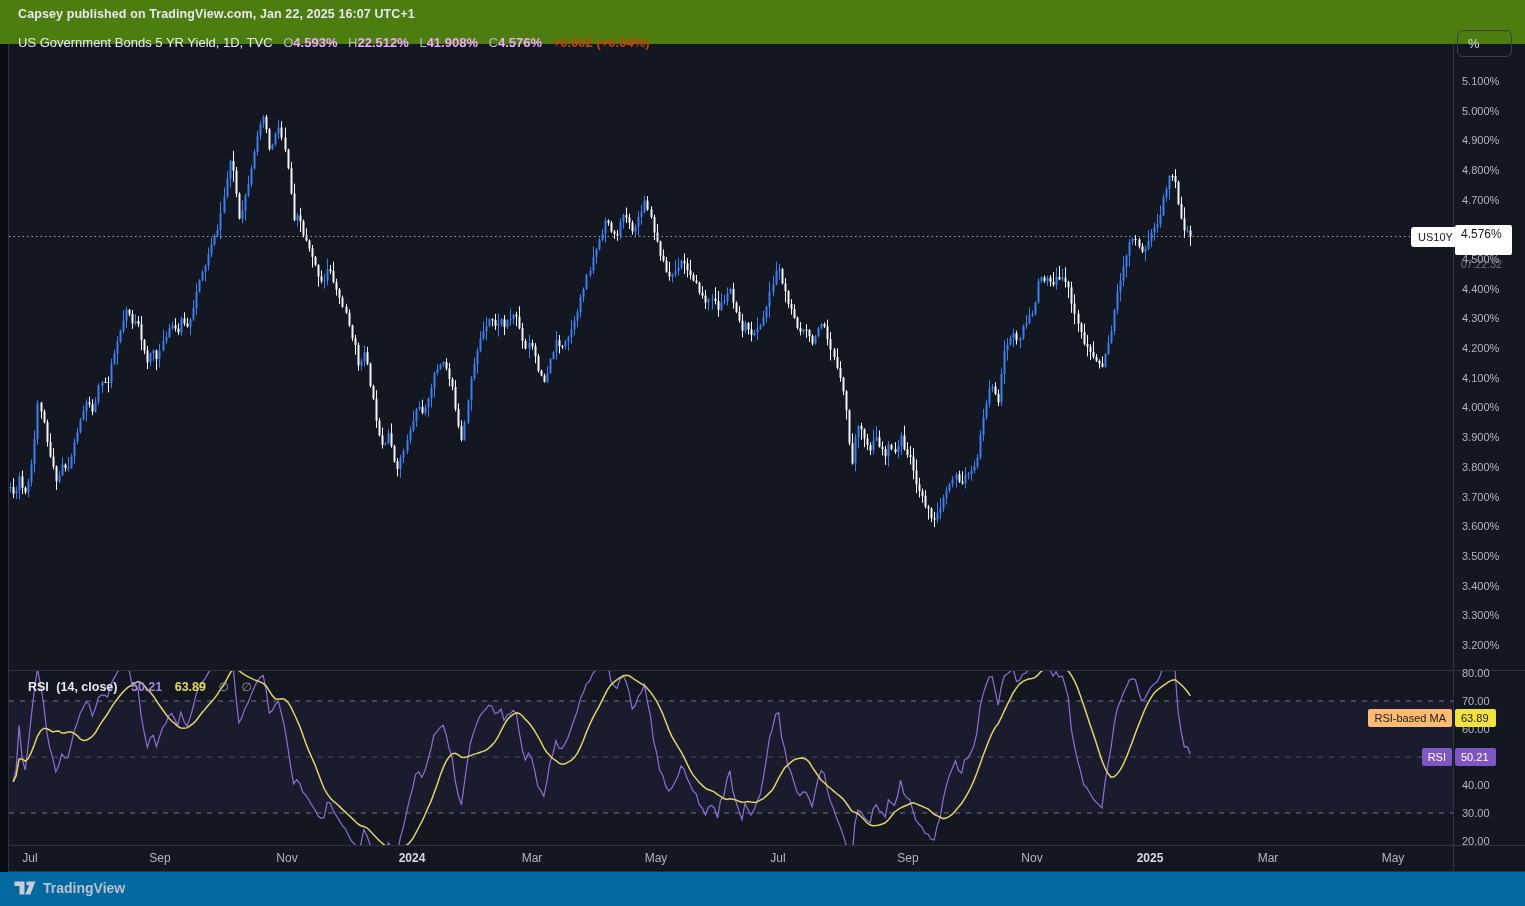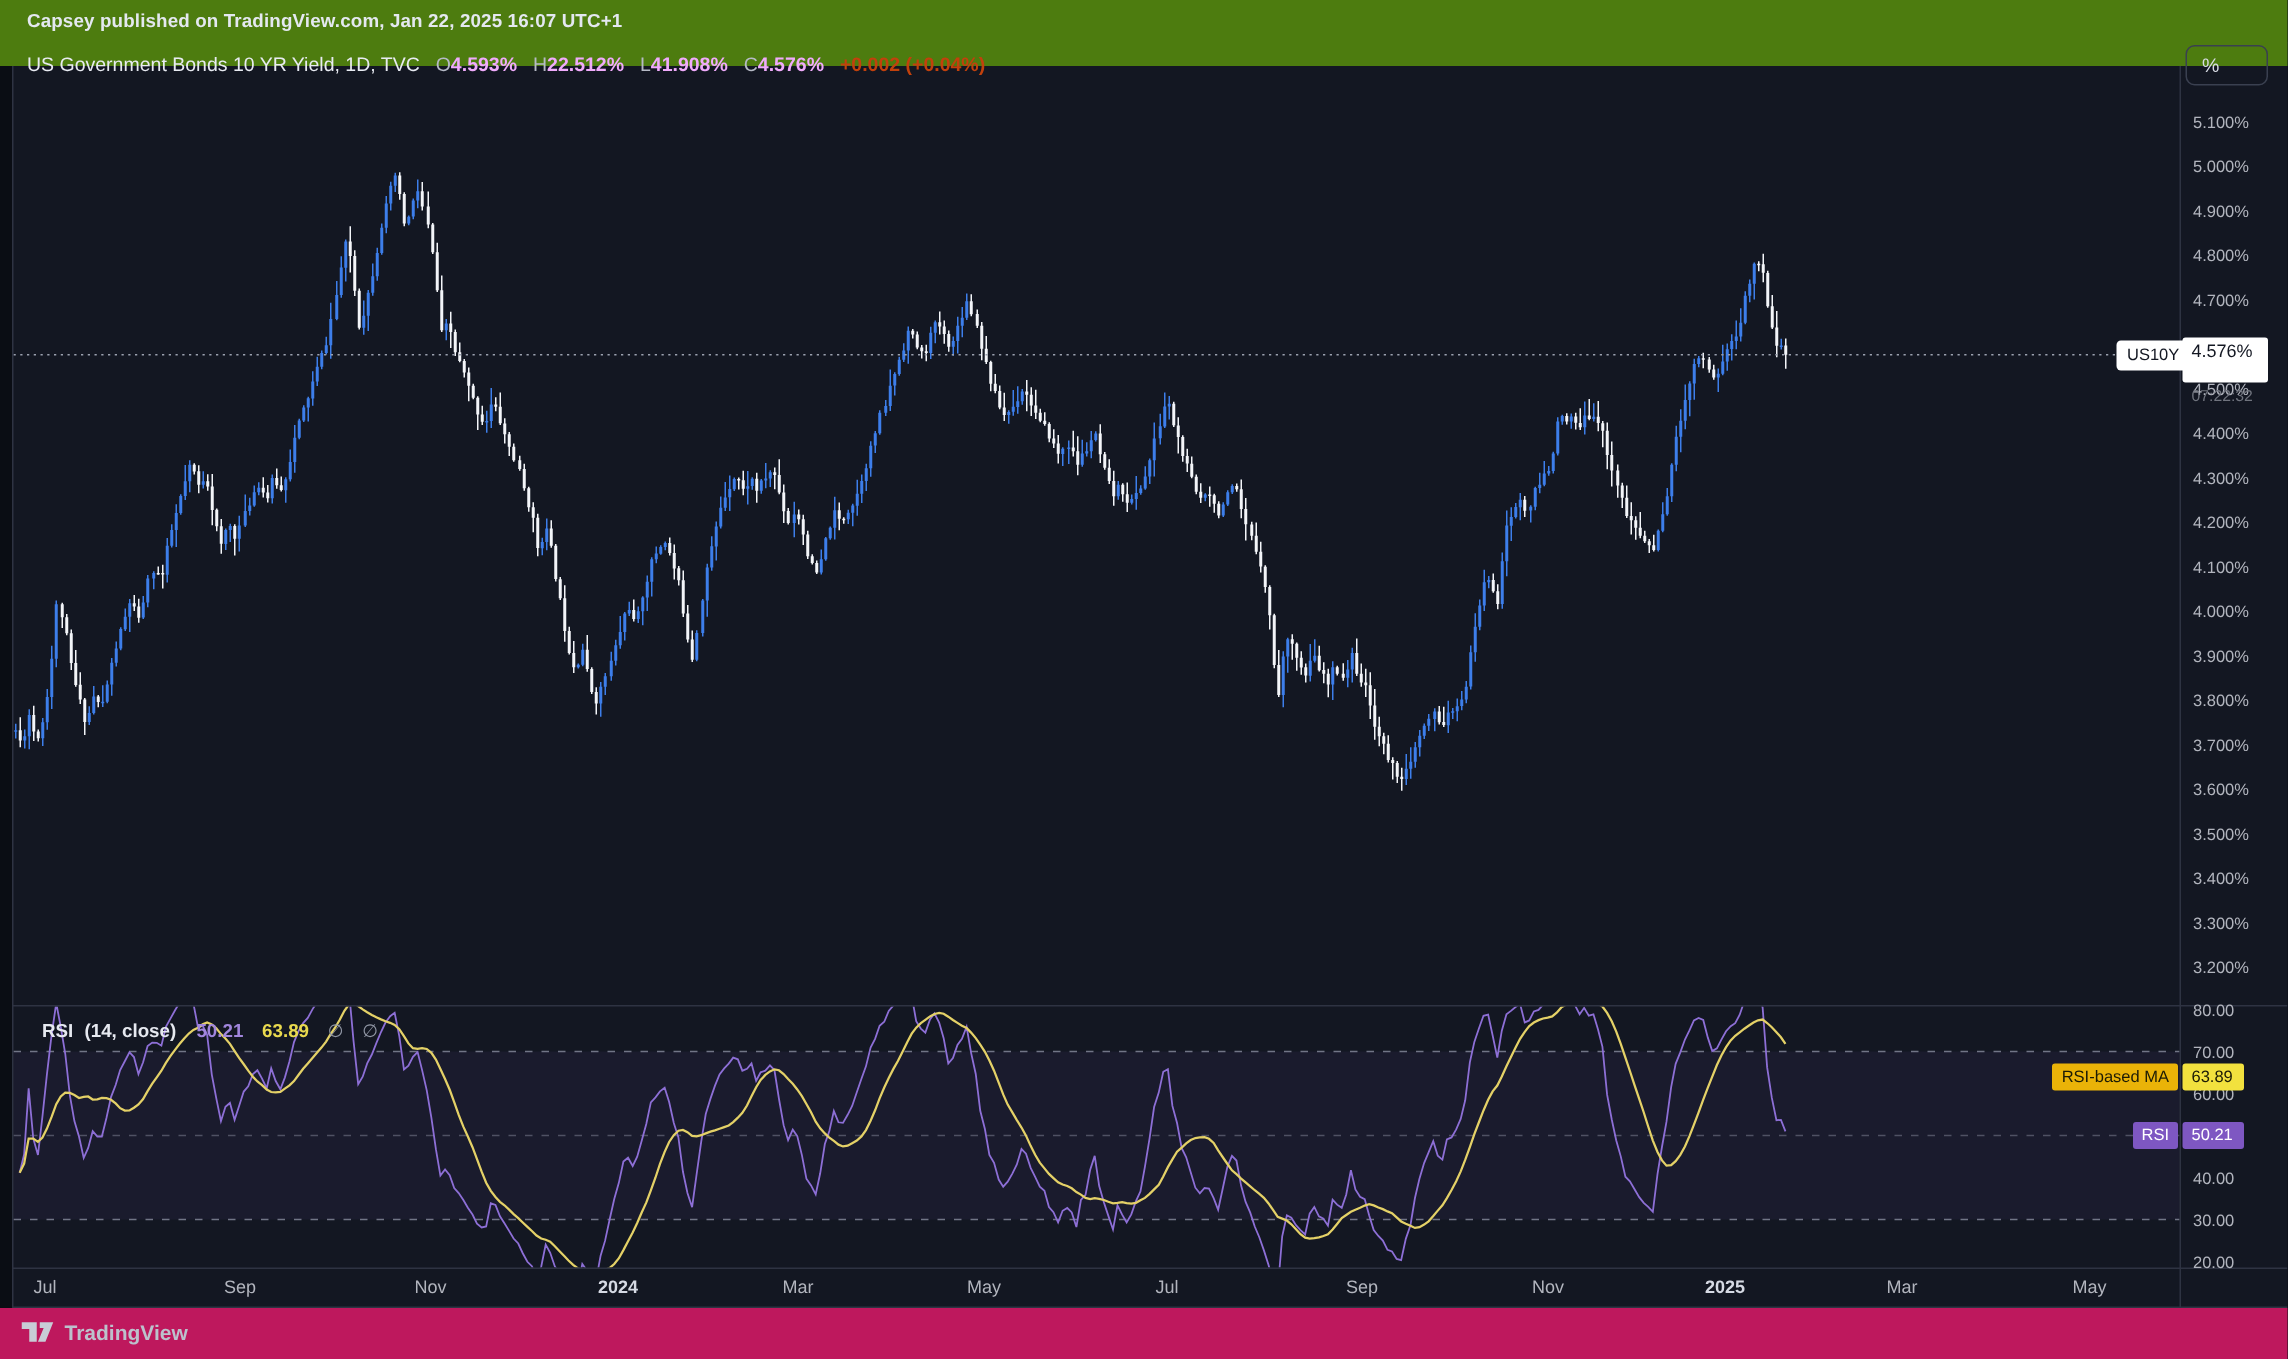--- a/index.html
+++ b/index.html
@@ -30,26 +30,26 @@
   #price-box .p{font-size:12px;color:#131722;line-height:14px;}
   #price-box .c{font-size:10.5px;color:#70747e;line-height:12px;margin-top:17px;}
   
   #rsi-legend{left:18px;top:680px;z-index:3;font-size:12.5px;white-space:nowrap;color:#e6e9f0;font-weight:600;margin-left:10px;}
   #rsi-legend .params{margin-left:4px;}
   #rsi-legend .rv{color:#a186dd;margin-left:10px;}
   #rsi-legend .mv{color:#e9d94e;margin-left:9px;}
   #rsi-legend .hide-ic{color:#9096a4;margin-left:9px;font-weight:400;font-size:12px;cursor:pointer;}
   
   .badge{height:18px;line-height:18px;font-size:11px;border-radius:2px;padding:0 6px;z-index:3;}
-  #ma-badge{right:73px;top:709px;background:#eab308;color:#1b1b06;}
+  #ma-badge{right:73px;top:709px;background:#fdba74;color:#1b1b06;}
   #ma-badge-val{left:1455px;top:709px;background:#f2e13e;color:#1b1b06;width:41px;box-sizing:border-box;}
   #rsi-badge{right:73px;top:748px;background:#7e57c2;color:#ffffff;}
   #rsi-badge-val{left:1455px;top:748px;background:#7e57c2;color:#ffffff;width:41px;box-sizing:border-box;}
   
-  #footer{left:0;top:872px;width:1525px;height:34px;background:#be185d;z-index:3;}
+  #footer{left:0;top:872px;width:1525px;height:34px;background:#0369a1;z-index:3;}
   #footer .brand-wrap{position:absolute;left:14px;top:8px;display:flex;align-items:center;cursor:pointer;}
   #footer .brand-txt{color:#bcc1cc;font-size:14px;font-weight:600;margin-left:7px;}
   
   .hit{z-index:2;background:transparent;}
   #hit-main{left:8px;top:28px;width:1445px;height:817px;}
   #hit-paxis{left:1453px;top:28px;width:72px;height:817px;cursor:ns-resize;}
   #hit-taxis{left:8px;top:845px;width:1445px;height:27px;cursor:ew-resize;}
 </style>
 </head>
 <body>
@@ -128,21 +128,21 @@
 
 <div id="hit-main" class="abs hit"></div>
 <div id="hit-paxis" class="abs hit"></div>
 <div id="hit-taxis" class="abs hit"></div>
 
 <div id="published-bar" class="abs">
   <span>Capsey published on TradingView.com, Jan 22, 2025 16:07 UTC+1</span>
 </div>
 
 <div id="legend" class="abs">
-  <span class="t">US Government Bonds 10 YR Yield, 1D, TVC</span>
+  <span class="t">US Government Bonds 5 YR Yield, 1D, TVC</span>
   <span class="lbl">O</span><span class="val">4.593%</span>
   <span class="lbl">H</span><span class="val">22.512%</span>
   <span class="lbl">L</span><span class="val">41.908%</span>
   <span class="lbl">C</span><span class="val">4.576%</span>
   <span class="chg">+0.002 (+0.04%)</span>
 </div>
 
 <div id="unit-btn" class="abs">%</div>
 
 <div id="price-pill" class="abs">US10Y</div>

